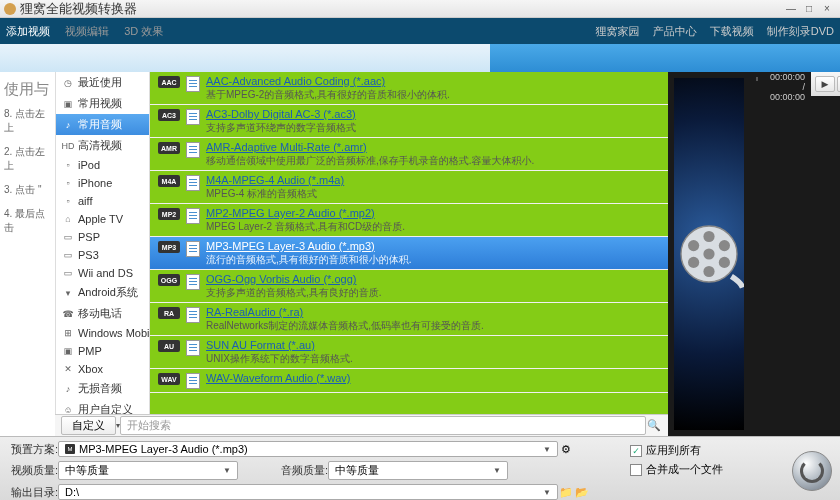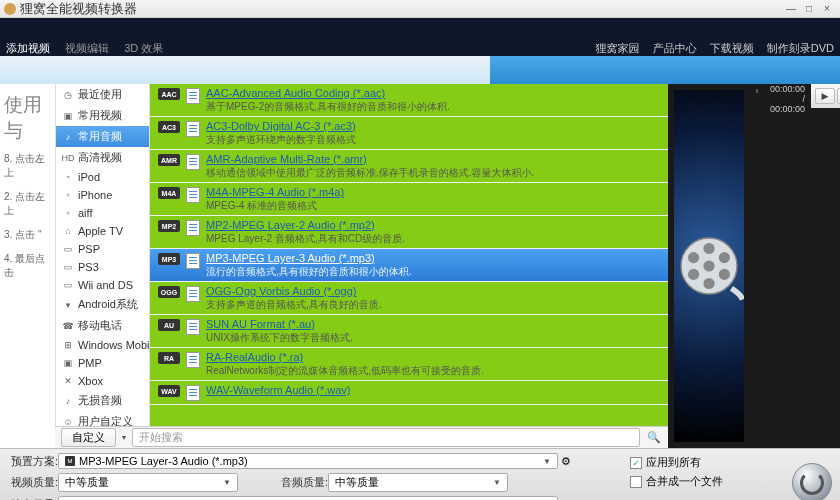--- a/index.html
+++ b/index.html
@@ -1,48 +1,48 @@
 <!DOCTYPE html>
 <html><head>
 <meta charset="utf-8">
 <style>
 * { margin: 0; padding: 0; box-sizing: border-box; font-family: "Microsoft YaHei", "SimSun", sans-serif; }
 body { width: 840px; height: 500px; background: #e8e8e8; overflow: hidden; font-size: 11px; }
 .titlebar { height: 18px; background: linear-gradient(#f5f5f5,#e5e5e5); display: flex; align-items: center; padding: 0 4px; border-bottom: 1px solid #ccc; }
 .titlebar .app-icon { width: 12px; height: 12px; background: #d4a04f; border-radius: 50%; margin-right: 4px; }
 .titlebar .title { flex: 1; font-size: 13px; color: #333; }
 .titlebar .win-btn { width: 18px; text-align: center; color: #555; cursor: pointer; font-size: 10px; }
-.toolbar { height: 38px; background: #0f172a; display: flex; align-items: flex-end; color: #ccc; font-size: 11px; padding: 0 6px; }
+.toolbar { height: 26px; background: #0c4a6e; display: flex; align-items: center; color: #ccc; font-size: 11px; padding: 0 6px; }
 .toolbar .tb-left span { margin-right: 12px; color: #999; }
 .toolbar .tb-left span.active { color: #fff; }
 .toolbar .tb-right { margin-left: auto; }
 .toolbar .tb-right span { margin-left: 10px; color: #ccc; }
 .ribbon { height: 28px; background: linear-gradient(#4aa9e8,#2d8dd4); display: flex; }
 .ribbon .spacer-light { width: 490px; background: linear-gradient(#e8f3fb,#cde6f6); }
 .content { display: flex; height: 364px; }
 .left { width: 55px; background: #fff; padding: 8px 4px; font-size: 11px; color: #555; }
-.left .big { font-size: 19px; color: #888; margin-bottom: 8px; }
+.left .big { font-size: 15px; color: #888; margin-bottom: 8px; }
 .left .step { margin-bottom: 10px; font-size: 10px; color: #666; }
 .catcol { width: 95px; background: #fff; border-left: 1px solid #ddd; border-right: 1px solid #ddd; overflow-y: auto; }
 .catcol .item { padding: 3px 6px; display: flex; align-items: center; gap: 4px; cursor: pointer; font-size: 11px; color: #333; white-space: nowrap; }
 .catcol .item.sel { background: linear-gradient(#5aa9f0,#3d8de0); color: #fff; }
 .catcol .item .ic { width: 12px; height: 12px; display: inline-flex; align-items: center; justify-content: center; font-size: 9px; color: #666; flex-shrink: 0; }
 .catcol .item.sel .ic { color: #fff; }
 .fmtcol { flex: 1; background: #84cc16; overflow-y: auto; }
 .fmtcol .fmt { padding: 3px 8px; display: flex; gap: 6px; cursor: pointer; border-bottom: 1px solid #f0f0f0; }
 .fmtcol .fmt.sel { background: linear-gradient(#4ba0f0,#2d7dd8); color: #fff; }
 .fmtcol .fmt .badge { width: 22px; height: 12px; background: #333; color: #fff; font-size: 7px; display: flex; align-items: center; justify-content: center; border-radius: 2px; flex-shrink: 0; margin-top: 1px; font-weight: bold; }
 .fmtcol .fmt .docic { width: 14px; height: 16px; background: #fff; border: 1px solid #999; flex-shrink: 0; margin-top: 1px; position: relative; }
 .fmtcol .fmt .docic::after { content:""; position:absolute; left:2px; top:3px; right:2px; height:1px; background:#4a90d0; box-shadow: 0 3px 0 #4a90d0, 0 6px 0 #4a90d0; }
 .fmtcol .fmt .txt { line-height: 13px; font-size: 11px; }
 .fmtcol .fmt .txt .name { text-decoration: underline; color: #1a5fb4; }
 .fmtcol .fmt.sel .txt .name { color: #fff; }
 .fmtcol .fmt .txt .desc { font-size: 10px; color: #555; }
 .fmtcol .fmt.sel .txt .desc { color: #e8f2fc; }
-.custombar { height: 22px; border-top: 1px solid #ccc; background: #f5f5f5; display: flex; align-items: center; padding: 0 6px; gap: 6px; }
+.custombar { height: 22px; border-top: 1px solid #ccc; background: #f5f5f5; display: flex; align-items: center; padding: 0 6px; }
 .custombar .btn { border: 1px solid #bbb; background: linear-gradient(#fff,#eee); padding: 1px 10px; border-radius: 2px; font-size: 11px; cursor: pointer; }
 .custombar .search { flex: 1; border: 1px solid #bbb; background: #fff; padding: 1px 6px; font-size: 11px; color: #999; border-radius: 2px; }
 .custombar .mag { width: 16px; text-align:center; color:#555; }
 .preview { width: 172px; background: #1a1a1a; display: flex; flex-direction: row; justify-content: space-between; }
 .preview .canvas { flex: 1; background: radial-gradient(circle at 50% 45%, #2a5a9a 0%, #0a1a3a 60%, #000 100%); display: flex; align-items: center; justify-content: center; margin: 6px; }
 .preview .canvas svg { width: 70px; height: 70px; }
 .preview .seekrow { height: 14px; display: flex; align-items: center; padding: 0 6px; }
 .preview .seek { flex: 1; height: 4px; background: #333; border: 1px solid #555; }
 .preview .time { font-size: 9px; color: #ccc; text-align: right; padding: 0 6px 2px; }
 .preview .ctrls { height: 24px; background: linear-gradient(#f8f8f8,#dedede); display: flex; align-items: center; padding: 0 4px; gap: 2px; }
@@ -230,33 +230,33 @@
           </div>
           <div class="fmt">
             <span class="badge">OGG</span>
             <span class="docic"></span>
             <div class="txt">
               <div class="name">OGG-Ogg Vorbis Audio (*.ogg)</div>
               <div class="desc">支持多声道的音频格式,具有良好的音质.</div>
             </div>
           </div>
           <div class="fmt">
+            <span class="badge">RA</span>
+            <span class="docic"></span>
+            <div class="txt">
+              <div class="name">RA-RealAudio (*.ra)</div>
+              <div class="desc">RealNetworks制定的流媒体音频格式,低码率也有可接受的音质.</div>
+            </div>
+          </div>
+          <div class="fmt">
             <span class="badge">AU</span>
             <span class="docic"></span>
             <div class="txt">
               <div class="name">SUN AU Format (*.au)</div>
               <div class="desc">UNIX操作系统下的数字音频格式.</div>
-            </div>
-          </div>
-          <div class="fmt">
-            <span class="badge">RA</span>
-            <span class="docic"></span>
-            <div class="txt">
-              <div class="name">RA-RealAudio (*.ra)</div>
-              <div class="desc">RealNetworks制定的流媒体音频格式,低码率也有可接受的音质.</div>
             </div>
           </div>
           <div class="fmt">
             <span class="badge">WAV</span>
             <span class="docic"></span>
             <div class="txt">
               <div class="name">WAV-Waveform Audio (*.wav)</div>
             </div>
           </div>
         </div>

